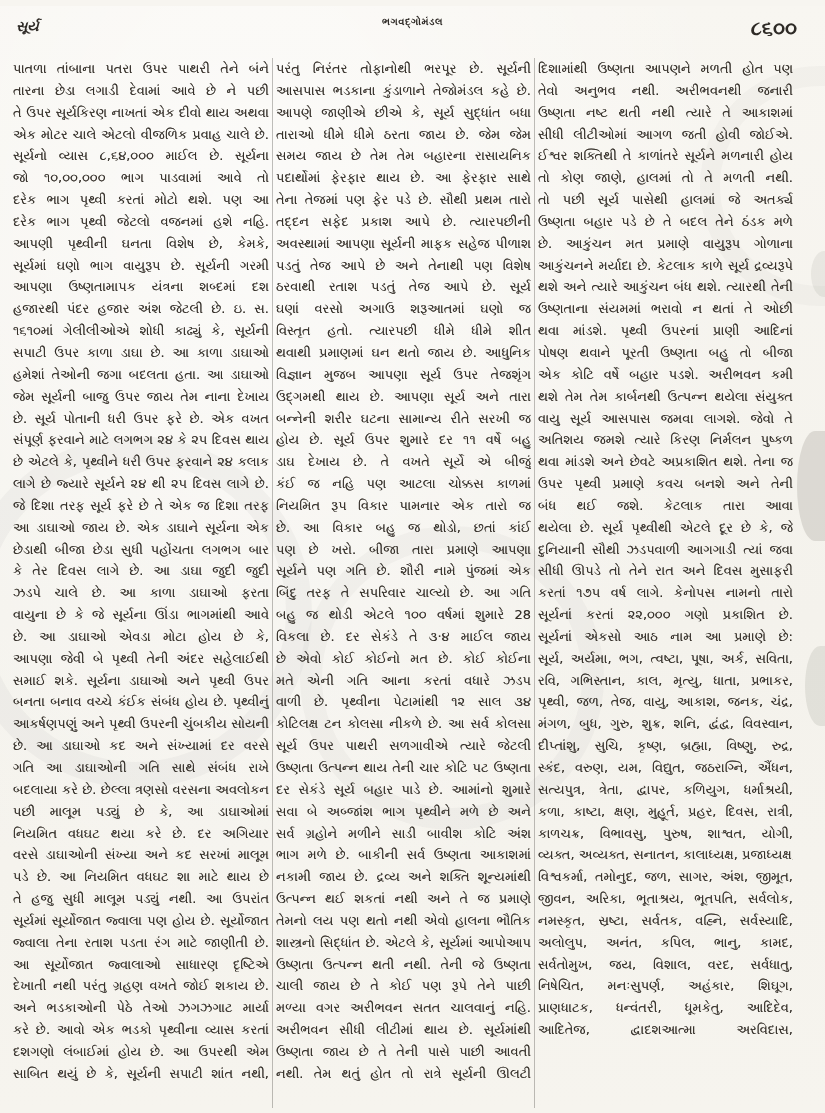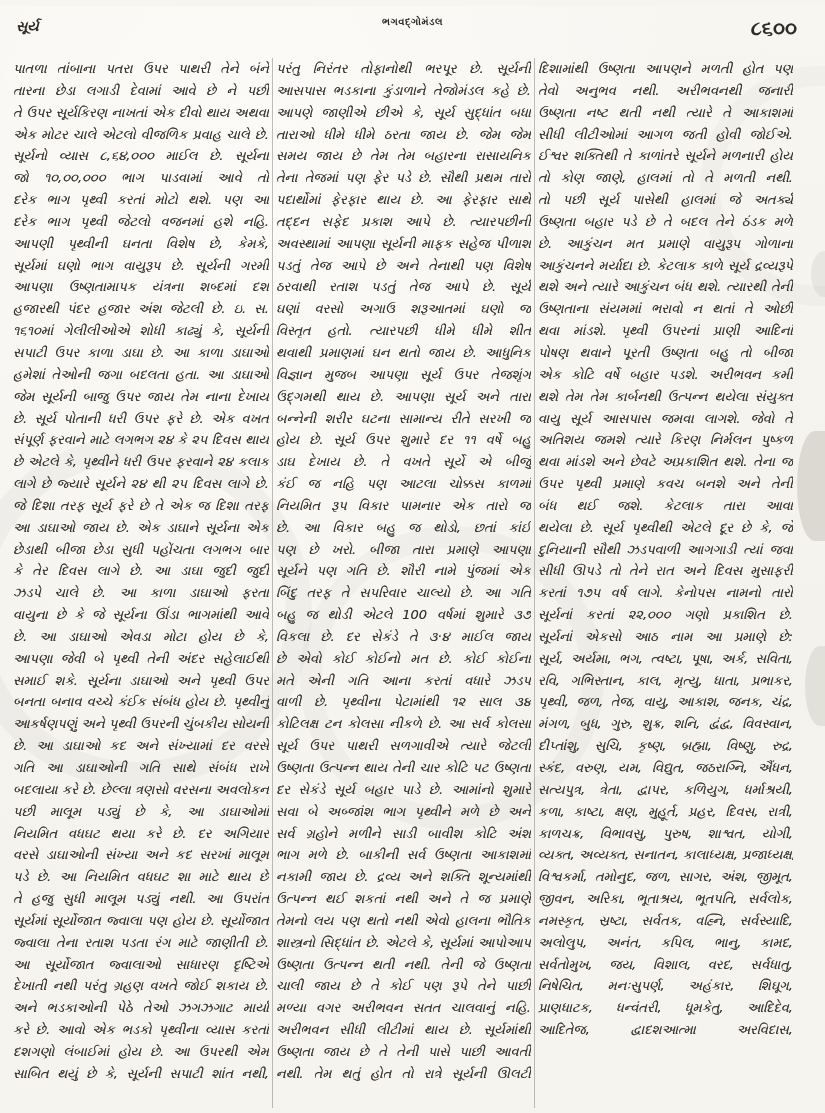--- a/index.html
+++ b/index.html
@@ -39,21 +39,20 @@
     position:absolute;right:28px;top:2px;font-size:20px;font-weight:bold;
   }
 
   .columns{
     position:absolute;left:10px;top:52px;width:806px;height:1050px;
     display:flex;flex-direction:row;
   }
   .col{
     width:262px;height:100%;padding:0 3px;box-sizing:border-box;
     overflow:hidden;
-    font-style:italic;
   }
   .col + .col{border-left:1px solid rgba(90,88,82,0.38);}
   .tline{
     height:21.85px;line-height:21.85px;
     font-size:13px;
     overflow:hidden;
     text-align:justify;
     -moz-text-align-last:justify;
     text-align-last:justify;
     white-space:nowrap;
@@ -127,41 +126,41 @@
         <div class="tline">કરે છે. આવો એક ભડકો પૃથ્વીના વ્યાસ કરતાં</div>
         <div class="tline">દશગણો લંબાઈમાં હોય છે. આ ઉપરથી એમ</div>
         <div class="tline">સાબિત થયું છે કે, સૂર્યની સપાટી શાંત નથી,</div>
       </div>
     <div class="col">
         <div class="tline">પરંતુ નિરંતર તોફાનોથી ભરપૂર છે. સૂર્યની</div>
         <div class="tline">આસપાસ ભડકાના કુંડાળાને તેજોમંડલ કહે છે.</div>
         <div class="tline">આપણે જાણીએ છીએ કે, સૂર્ય સુદ્ધાંત બધા</div>
         <div class="tline">તારાઓ ધીમે ધીમે ઠરતા જાય છે. જેમ જેમ</div>
         <div class="tline">સમય જાય છે તેમ તેમ બહારના રાસાયનિક</div>
+        <div class="tline">પદાર્થોમાં ફેરફાર થાય છે. આ ફેરફાર સાથે</div>
         <div class="tline">તેના તેજમાં પણ ફેર પડે છે. સૌથી પ્રથમ તારો</div>
-        <div class="tline">પદાર્થોમાં ફેરફાર થાય છે. આ ફેરફાર સાથે</div>
         <div class="tline">તદ્દન સફેદ પ્રકાશ આપે છે. ત્યારપછીની</div>
         <div class="tline">અવસ્થામાં આપણા સૂર્યની માફક સહેજ પીળાશ</div>
         <div class="tline">પડતું તેજ આપે છે અને તેનાથી પણ વિશેષ</div>
         <div class="tline">ઠરવાથી રતાશ પડતું તેજ આપે છે. સૂર્ય</div>
         <div class="tline">ઘણાં વરસો અગાઉ શરૂઆતમાં ઘણો જ</div>
         <div class="tline">વિસ્તૃત હતો. ત્યારપછી ધીમે ધીમે શીત</div>
         <div class="tline">થવાથી પ્રમાણમાં ઘન થતો જાય છે. આધુનિક</div>
         <div class="tline">વિજ્ઞાન મુજબ આપણા સૂર્ય ઉપર તેજશૃંગ</div>
         <div class="tline">ઉદ્ગમથી થાય છે. આપણા સૂર્ય અને તારા</div>
         <div class="tline">બન્નેની શરીર ઘટના સામાન્ય રીતે સરખી જ</div>
         <div class="tline">હોય છે. સૂર્ય ઉપર શુમારે દર ૧૧ વર્ષે બહુ</div>
         <div class="tline">ડાઘ દેખાય છે. તે વખતે સૂર્યે એ બીજું</div>
         <div class="tline">કંઈ જ નહિ પણ આટલા ચોક્કસ કાળમાં</div>
         <div class="tline">નિયમિત રૂપ વિકાર પામનાર એક તારો જ</div>
         <div class="tline">છે. આ વિકાર બહુ જ થોડો, છતાં કાંઈ</div>
         <div class="tline">પણ છે ખરો. બીજા તારા પ્રમાણે આપણા</div>
         <div class="tline">સૂર્યને પણ ગતિ છે. શૌરી નામે પુંજમાં એક</div>
         <div class="tline">બિંદુ તરફ તે સપરિવાર ચાલ્યો છે. આ ગતિ</div>
-        <div class="tline">બહુ જ થોડી એટલે 100 વર્ષમાં શુમારે ૩૭</div>
+        <div class="tline">બહુ જ થોડી એટલે ૧૦૦ વર્ષમાં શુમારે 28</div>
         <div class="tline">વિકલા છે. દર સેકંડે તે ૩·૪ માઈલ જાય</div>
         <div class="tline">છે એવો કોઈ કોઈનો મત છે. કોઈ કોઈના</div>
         <div class="tline">મતે એની ગતિ આના કરતાં વધારે ઝડપ</div>
         <div class="tline">વાળી છે. પૃથ્વીના પેટામાંથી ૧૨ સાલ ૩૪</div>
         <div class="tline">કોટિલક્ષ ટન કોલસા નીકળે છે. આ સર્વ કોલસા</div>
         <div class="tline">સૂર્ય ઉપર પાથરી સળગાવીએ ત્યારે જેટલી</div>
         <div class="tline">ઉષ્ણતા ઉત્પન્ન થાય તેની ચાર કોટિ પટ ઉષ્ણતા</div>
         <div class="tline">દર સેકંડે સૂર્ય બહાર પાડે છે. આમાંનો શુમારે</div>
         <div class="tline">સવા બે અબ્જાંશ ભાગ પૃથ્વીને મળે છે અને</div>
         <div class="tline">સર્વ ગ્રહોને મળીને સાડી બાવીશ કોટિ અંશ</div>

